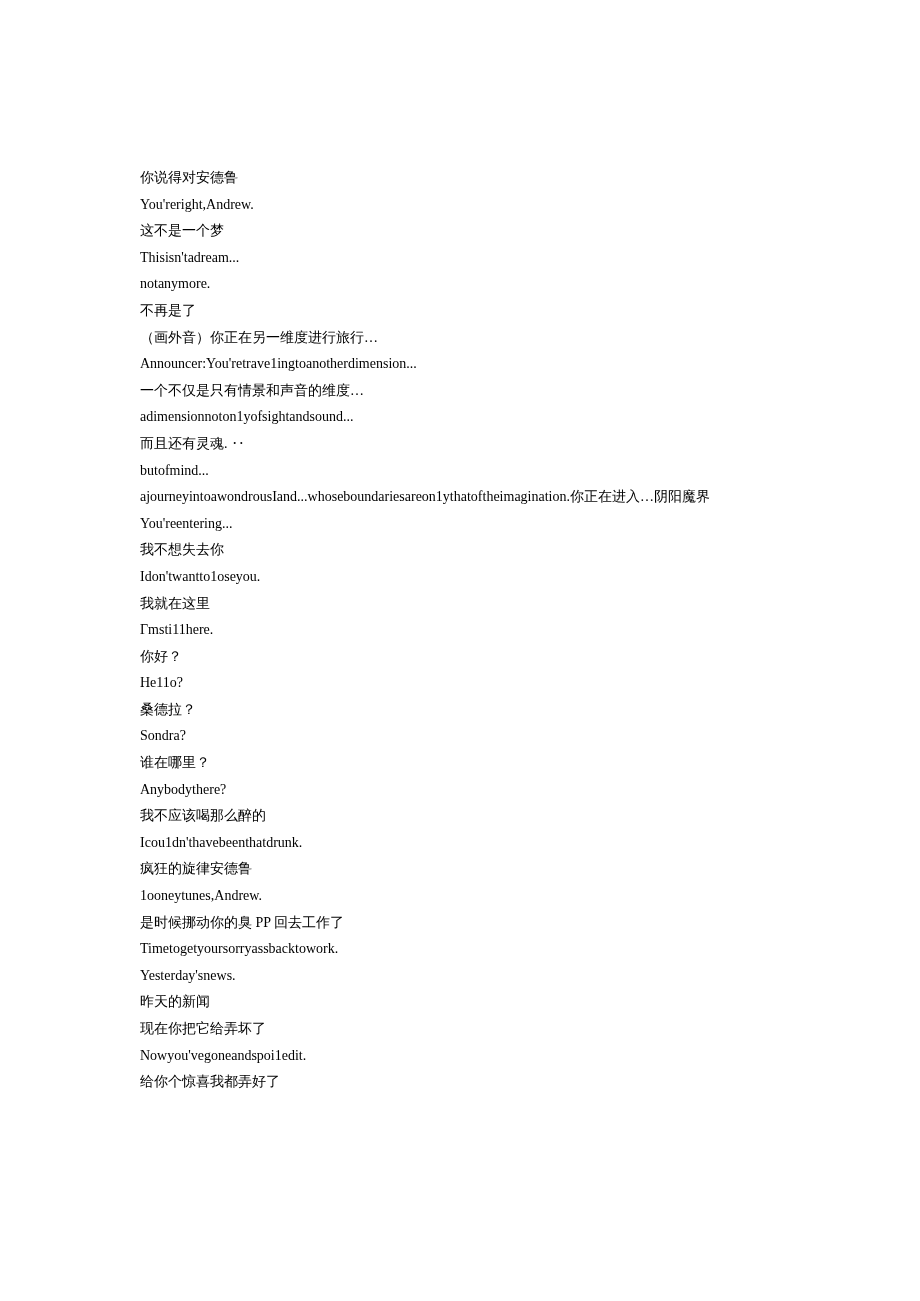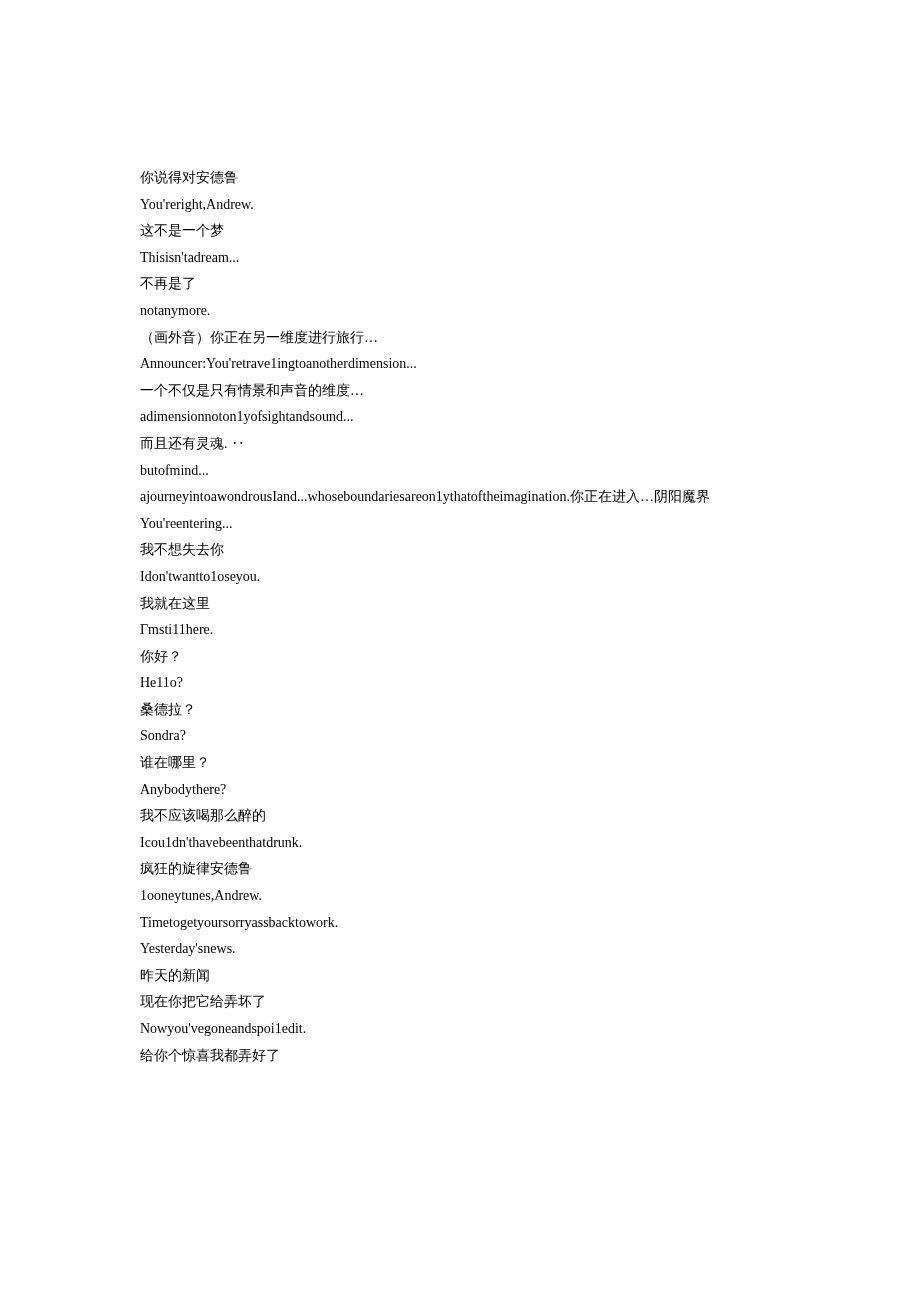--- a/index.html
+++ b/index.html
@@ -21,22 +21,22 @@
     }
   </style>
 </head>
 <body>
 
 <div>
   <span class="line">你说得对安德鲁</span>
   <span class="line">You'reright,Andrew.</span>
   <span class="line">这不是一个梦</span>
   <span class="line">Thisisn'tadream...</span>
+  <span class="line">notanymore.</span>
   <span class="line">不再是了</span>
-  <span class="line">notanymore.</span>
   <span class="line">（画外音）你正在另一维度进行旅行…</span>
   <span class="line">Announcer:You'retrave1ingtoanotherdimension...</span>
   <span class="line">一个不仅是只有情景和声音的维度…</span>
   <span class="line">adimensionnoton1yofsightandsound...</span>
   <span class="line">而且还有灵魂. ‥</span>
   <span class="line">butofmind...</span>
   <span class="line">ajourneyintoawondrousIand...whoseboundariesareon1ythatoftheimagination.你正在进入…阴阳魔界</span>
   <span class="line">You'reentering...</span>
   <span class="line">我不想失去你</span>
   <span class="line">Idon'twantto1oseyou.</span>
@@ -45,19 +45,20 @@
   <span class="line">你好？</span>
   <span class="line">He11o?</span>
   <span class="line">桑德拉？</span>
   <span class="line">Sondra?</span>
   <span class="line">谁在哪里？</span>
   <span class="line">Anybodythere?</span>
   <span class="line">我不应该喝那么醉的</span>
   <span class="line">Icou1dn'thavebeenthatdrunk.</span>
   <span class="line">疯狂的旋律安德鲁</span>
   <span class="line">1ooneytunes,Andrew.</span>
+  <span class="line">是时候挪动你的臭 PP 回去工作了</span>
   <span class="line">Timetogetyoursorryassbacktowork.</span>
   <span class="line">Yesterday'snews.</span>
   <span class="line">昨天的新闻</span>
   <span class="line">现在你把它给弄坏了</span>
   <span class="line">Nowyou'vegoneandspoi1edit.</span>
   <span class="line">给你个惊喜我都弄好了</span>
 </div>
 
 </body></html>

